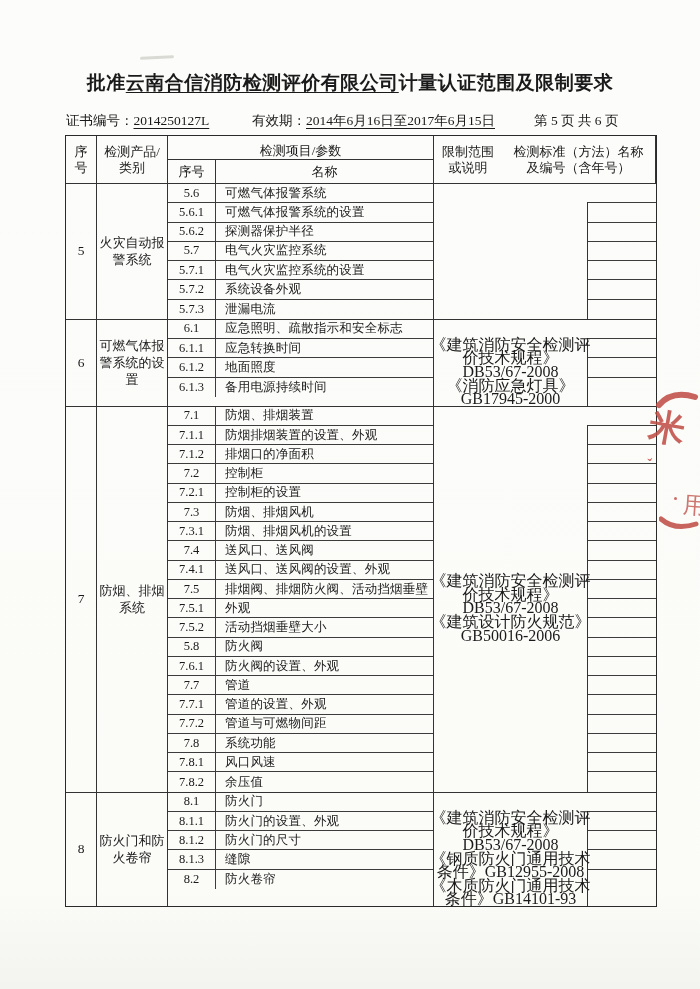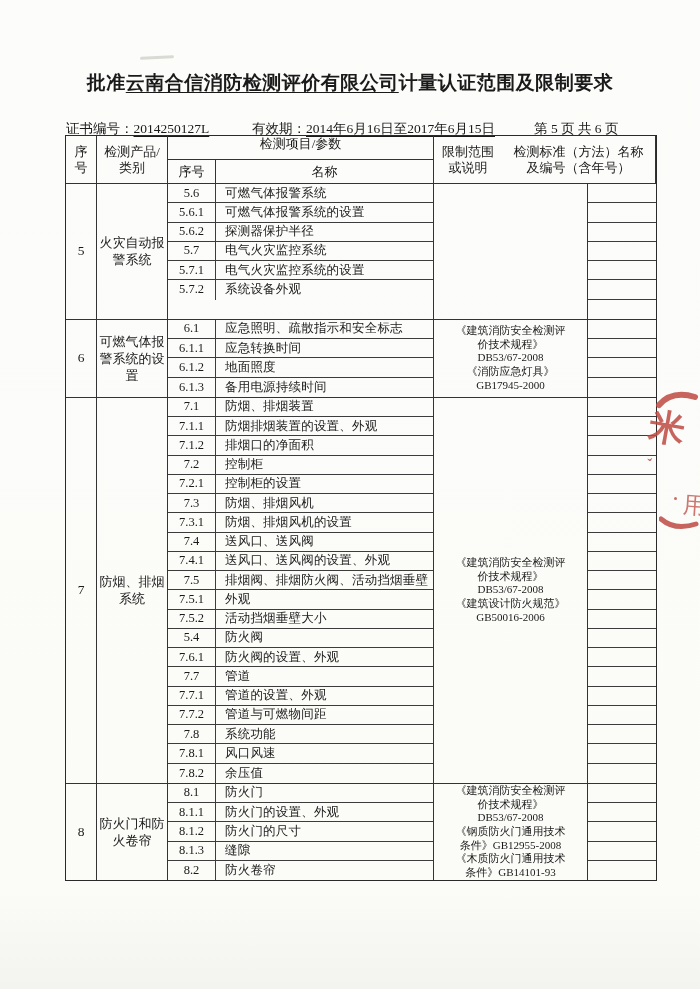--- a/index.html
+++ b/index.html
@@ -11,36 +11,36 @@
   .page { position:absolute; inset:0;
     background: linear-gradient(180deg,#fcfcfa 0%,#fbfbf8 90%,#f3f3f0 100%); }
 
   .pencil-mark { position:absolute; left:140px; top:56px; width:34px; height:3px;
     background:#c8c8c2; opacity:.65; transform:rotate(-3deg); border-radius:2px; }
 
   .doc-title { position:absolute; top:70px; left:0; width:100%; text-align:center;
     font-size:19px; font-weight:bold; letter-spacing:.5px; white-space:nowrap; }
   .u { text-decoration:underline; text-underline-offset:3px; }
 
-  .meta { position:absolute; top:112px; left:66px; width:591px; height:20px; font-size:13.5px;margin-top:8px; }
+  .meta { position:absolute; top:112px; left:66px; width:591px; height:20px; font-size:13.5px; }
   .meta-cert  { position:absolute; left:0; top:0; white-space:nowrap; }
   .meta-valid { position:absolute; left:186px; top:0; white-space:nowrap; }
   .meta-page  { position:absolute; left:468px; top:0; white-space:nowrap; }
 
   .tbl { position:absolute; left:65px; top:135px; width:592px;
     border:1.5px solid #2a2a2a; background:transparent; }
 
   
   .thead { display:flex; height:48px; border-bottom:1px solid #333; font-size:13px; }
   .hc { display:flex; align-items:center; justify-content:center; text-align:center; line-height:16px; }
   .h-no  { width:31px; border-right:1px solid #333; }
   .h-no span { display:inline-block; width:15px; }
   .h-cat { width:71px; border-right:1px solid #333; padding:0 2px; }
   .h-params { flex:1; display:flex; flex-direction:column; border-right:1px solid #333; }
-  .h-params-top { height:24px; border-bottom:1px solid #333; display:flex; align-items:flex-start; justify-content:center; }
+  .h-params-top { height:24px; border-bottom:1px solid #333; display:flex; align-items:flex-end; justify-content:center; }
   .h-params-bot { flex:1; display:flex; }
   .h-code { width:48px; border-right:1px solid #333; }
   .h-name { flex:1; }
   .h-std { width:154px; border-right:1px solid #333; padding:0 4px; }
   .h-std span { display:inline-block; width:134px; }
   .h-lim { width:68px; padding:0 2px; }
   .h-lim span { display:inline-block; width:56px; }
 
   
   .section { display:flex; border-bottom:1px solid #333; align-items:stretch; }
@@ -50,21 +50,21 @@
   .sec-cat { width:71px; border-right:1px solid #333; display:flex; align-items:center;
     justify-content:center; text-align:center; font-size:13px; line-height:17px; padding:0 2px; }
   .items { flex:1; display:flex; flex-direction:column; border-right:1px solid #333; }
   .item-row { display:flex; height:19.25px; align-items:stretch; }
   .item-row:not(:last-child) { border-bottom:1px solid #3c3c3c; }
   .item-code { width:48px; border-right:1px solid #3c3c3c; display:flex; align-items:center;
     justify-content:center; font-size:12.5px; }
   .item-name { flex:1; display:flex; align-items:center; padding-left:9px; font-size:12.5px;
     white-space:nowrap; overflow:hidden; letter-spacing:.2px;text-align:right; }
   .sec-std { width:154px; border-right:1px solid #333; display:flex; align-items:center;
-    justify-content:center; text-align:center; font-size:11px; padding:0 2px; }
+    justify-content:center; text-align:center; font-size:16px; padding:0 2px;margin-top:18px; }
   .std-line { line-height:13.6px; white-space:nowrap; }
   .sec-lim { width:68px; display:flex; flex-direction:column; }
   .lim-row { height:19.25px; }
   .lim-row:not(:last-child) { border-bottom:1px solid #3c3c3c; }
 
   
   .stamp { position:absolute; color:#bf4a42; opacity:.85; }
   .stamp-stroke { position:absolute; }
   .stamp-char-mi { left:649px; top:404px; font-size:36px; transform:rotate(10deg); font-weight:bold; }
   .stamp-check { left:648px; top:456px; font-size:15px; transform:rotate(-8deg); font-weight:bold; }
@@ -139,20 +139,24 @@
               <div class="item-name">电气火灾监控系统</div>
             </div>
             <div class="item-row">
               <div class="item-code">5.7.1</div>
               <div class="item-name">电气火灾监控系统的设置</div>
             </div>
             <div class="item-row">
               <div class="item-code">5.7.2</div>
               <div class="item-name">系统设备外观</div>
             </div>
+            <div class="item-row">
+              <div class="item-code">5.7.3</div>
+              <div class="item-name">泄漏电流</div>
+            </div>
           </div>
           <div class="sec-std">
             <div class=""></div>
           </div>
           <div class="sec-lim">
             <div class="lim-row"></div>
             <div class="lim-row"></div>
             <div class="lim-row"></div>
             <div class="lim-row"></div>
             <div class="lim-row"></div>
@@ -243,21 +247,21 @@
             </div>
             <div class="item-row">
               <div class="item-code">7.5.1</div>
               <div class="item-name">外观</div>
             </div>
             <div class="item-row">
               <div class="item-code">7.5.2</div>
               <div class="item-name">活动挡烟垂壁大小</div>
             </div>
             <div class="item-row">
-              <div class="item-code">5.4</div>
+              <div class="item-code">5.8</div>
               <div class="item-name">防火阀</div>
             </div>
             <div class="item-row">
               <div class="item-code">7.6.1</div>
               <div class="item-name">防火阀的设置、外观</div>
             </div>
             <div class="item-row">
               <div class="item-code">7.7</div>
               <div class="item-name">管道</div>
             </div>

